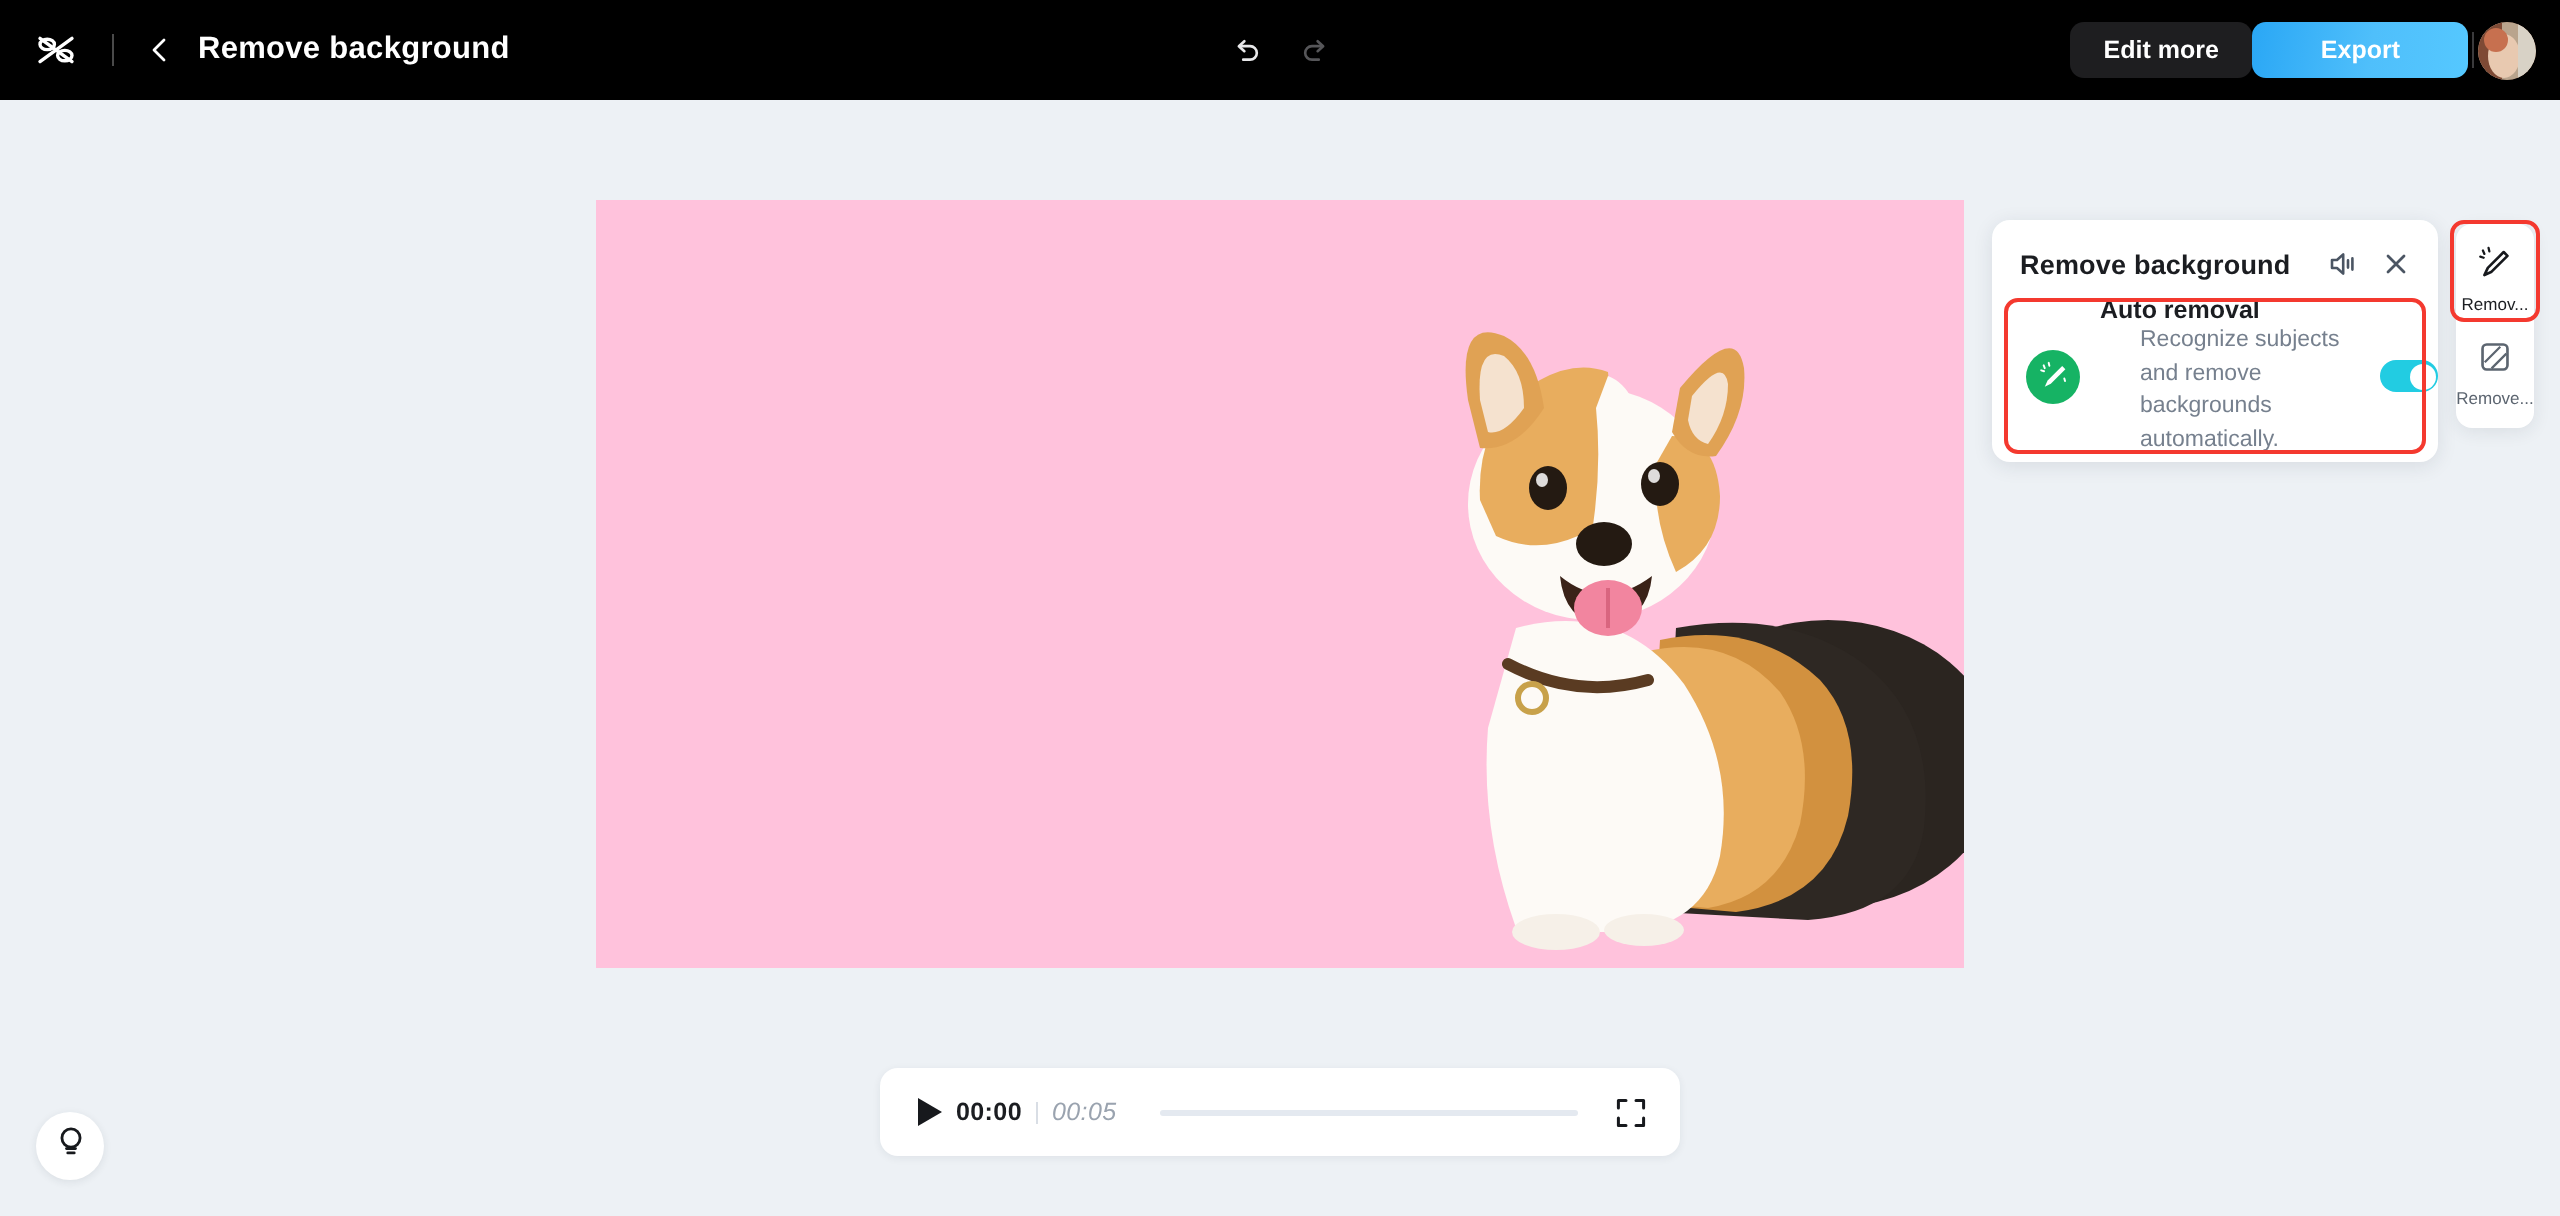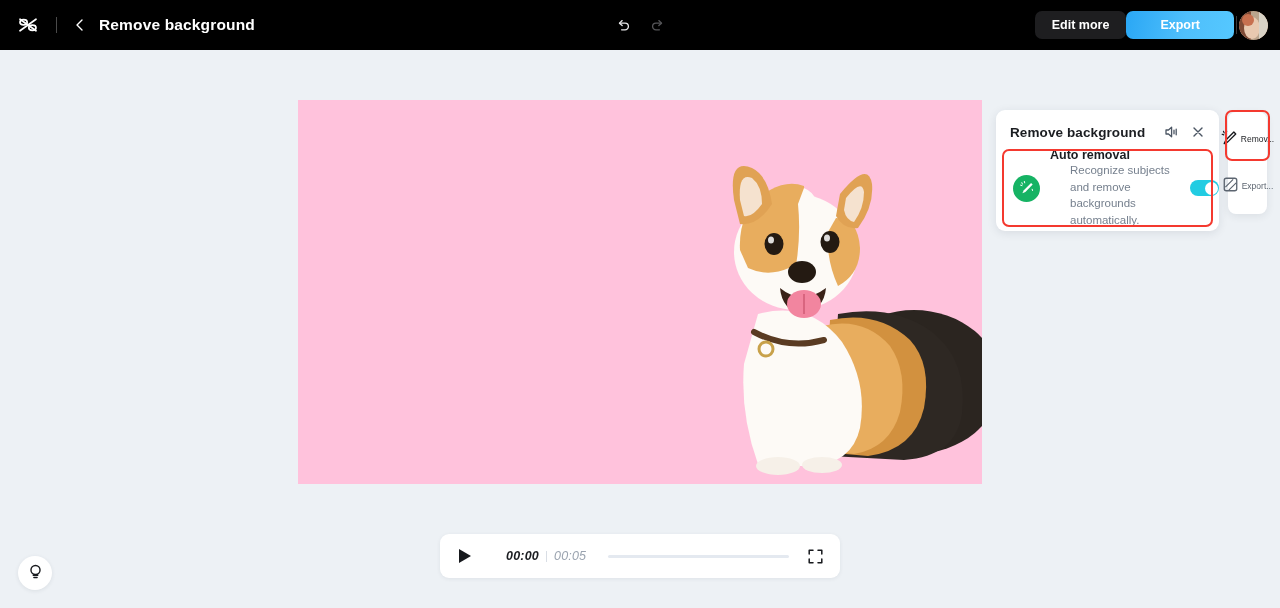--- a/index.html
+++ b/index.html
@@ -80,21 +80,21 @@
   
   .playbar {
     position: absolute; left: 440px; top: 484px;
     width: 400px; height: 44px;
     background: #ffffff; border-radius: 9px;
     display: flex; align-items: center;
     padding: 0 16px;
     box-shadow: 0 1px 4px rgba(30,40,60,.07);
   }
   .play-btn { width: 18px; height: 18px; display: flex; align-items: center; justify-content: center; cursor: pointer; }
-  .t-cur { font-size: 12.5px; font-weight: bold; color: #1b1d21; margin-left: 32px; letter-spacing: .2px; font-style: italic; }
+  .t-cur { font-size: 12.5px; font-weight: bold; color: #1b1d21; margin-left: 4px; letter-spacing: .2px; }
   .t-sep { width: 1px; height: 11px; background: #d9dee5; margin: 0 7px; }
   .t-dur { font-size: 12.5px; color: #9aa3af; letter-spacing: .2px; font-style: italic; }
   .track {
     flex: 1; height: 3px; background: #e4e9f0;
     border-radius: 2px; margin: 0 18px 0 22px;
     position: relative; cursor: pointer;
   }
   .track-fill { position: absolute; left: 0; top: 0; height: 3px; width: 0%; background: #3aa6ff; border-radius: 2px; }
   .fs-btn { width: 17px; height: 17px; display: flex; align-items: center; justify-content: center; cursor: pointer; }
 
@@ -161,21 +161,21 @@
 
   
   .rail {
     position: absolute; left: 1228px; top: 62px;
     width: 39px; padding: 4px 0;
     background: #ffffff; border-radius: 8px;
     box-shadow: 0 2px 9px rgba(30,40,60,.09);
   }
   .rail-item {
     width: 39px; height: 47px;
-    display: flex; 
+    display: flex; flex-direction: column;
     align-items: center; justify-content: center;
     cursor: pointer; gap: 3px;
   }
   .rail-label { font-size: 8.5px; color: #5c6570; line-height: 1; }
   .rail-item.active .rail-label { color: #1b1d21; }
 </style>
 </head>
 <body>
 
 <div id="app">
@@ -318,21 +318,21 @@
         </span>
         <span class="rail-label">Remov...</span>
       </div>
       <div class="rail-item">
         <span>
           <svg width="17" height="17" viewBox="0 0 18 18" fill="none">
             <rect x="2.4" y="2.4" width="13.2" height="13.2" rx="2.2" stroke="#5c6570" stroke-width="1.4"></rect>
             <path d="M3.6 11.8 L11.8 3.6 M7.2 15 L15 7.2" stroke="#5c6570" stroke-width="1.2"></path>
           </svg>
         </span>
-        <span class="rail-label">Export...</span>
+        <span class="rail-label">Remove...</span>
       </div>
     </div>
 
     <div class="panel">
       <div class="panel-head">
         <div class="panel-title">Remove background</div>
         <div class="p-icon">
           <svg width="16" height="16" viewBox="0 0 16 16" fill="none">
             <path d="M3 6 H5.5 L8.6 3.2 V12.8 L5.5 10 H3 Z" stroke="#4b5563" stroke-width="1.3" stroke-linejoin="round"></path>
             <path d="M11 6.2 V9.8 M13.2 5.2 V10.8" stroke="#4b5563" stroke-width="1.3" stroke-linecap="round"></path>

